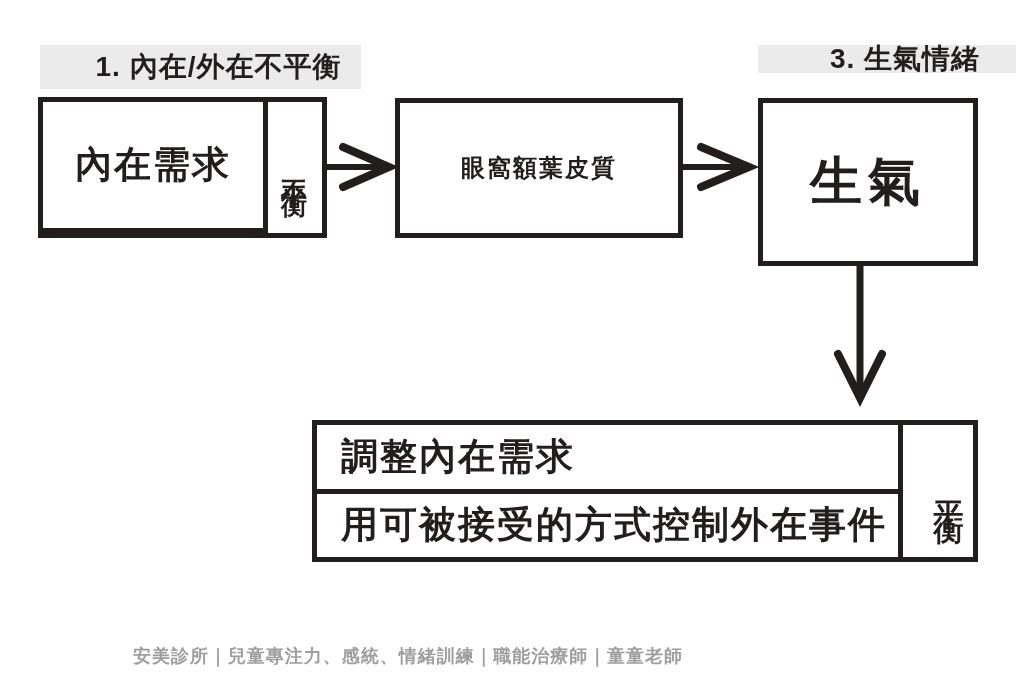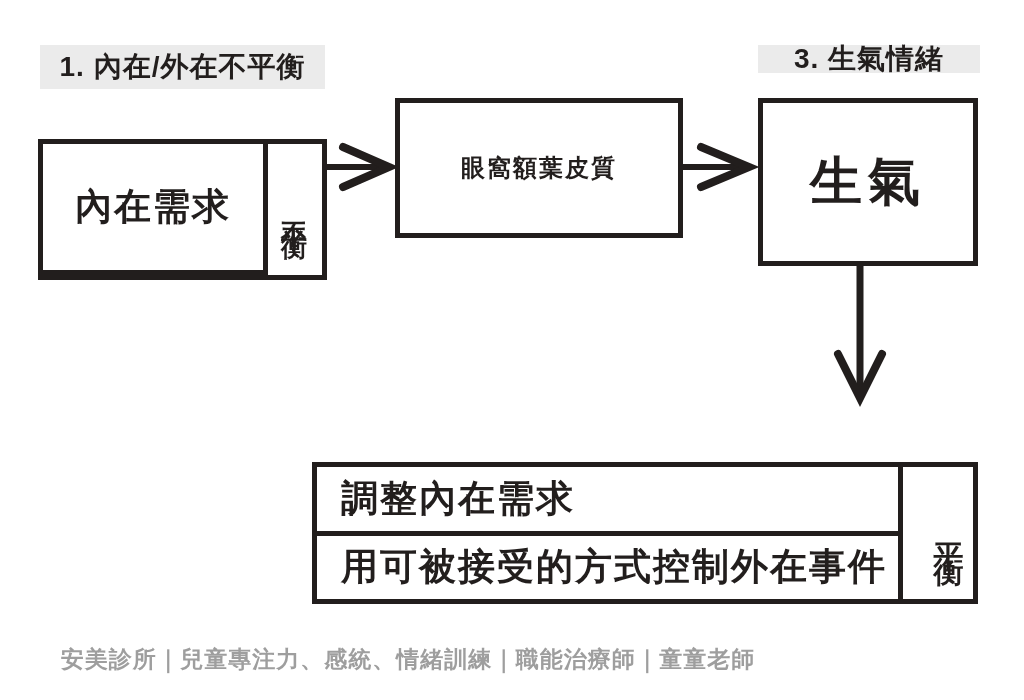--- a/index.html
+++ b/index.html
@@ -28,30 +28,30 @@
     position: absolute;
     background: #ebebeb;
     color: #221e1d;
     display: flex;
     align-items: center;
     justify-content: center;
     font-size: 28px;
     font-weight: 600;
     letter-spacing: 1px;
     white-space: nowrap;
+    padding-left: 36px;
   }
   .box {
     position: absolute;
     border: 5px solid #221e1d;
     background: #ffffff;
     box-sizing: border-box;
   }
   .split-box {
     display: flex;
-    margin-top: 42px;
   }
   .split-main {
     flex: 1 1 auto;
     display: flex;
     flex-direction: column;
     border-right: 5px solid #221e1d;
   }
   .split-row {
     flex: 1 1 50%;
     display: flex;
@@ -84,21 +84,21 @@
     justify-content: center;
     font-weight: 600;
     white-space: nowrap;
   }
   .footer-credit {
     position: absolute;
     left: 0;
     top: 644px;
     width: 816px;
     text-align: center;
-    font-size: 23px;
+    font-size: 18px;
     font-weight: 600;
     letter-spacing: 1px;
     color: #9e9e9e;
     white-space: nowrap;
   }
 </style>
 </head>
 <body>
 
 <div class="stage">

